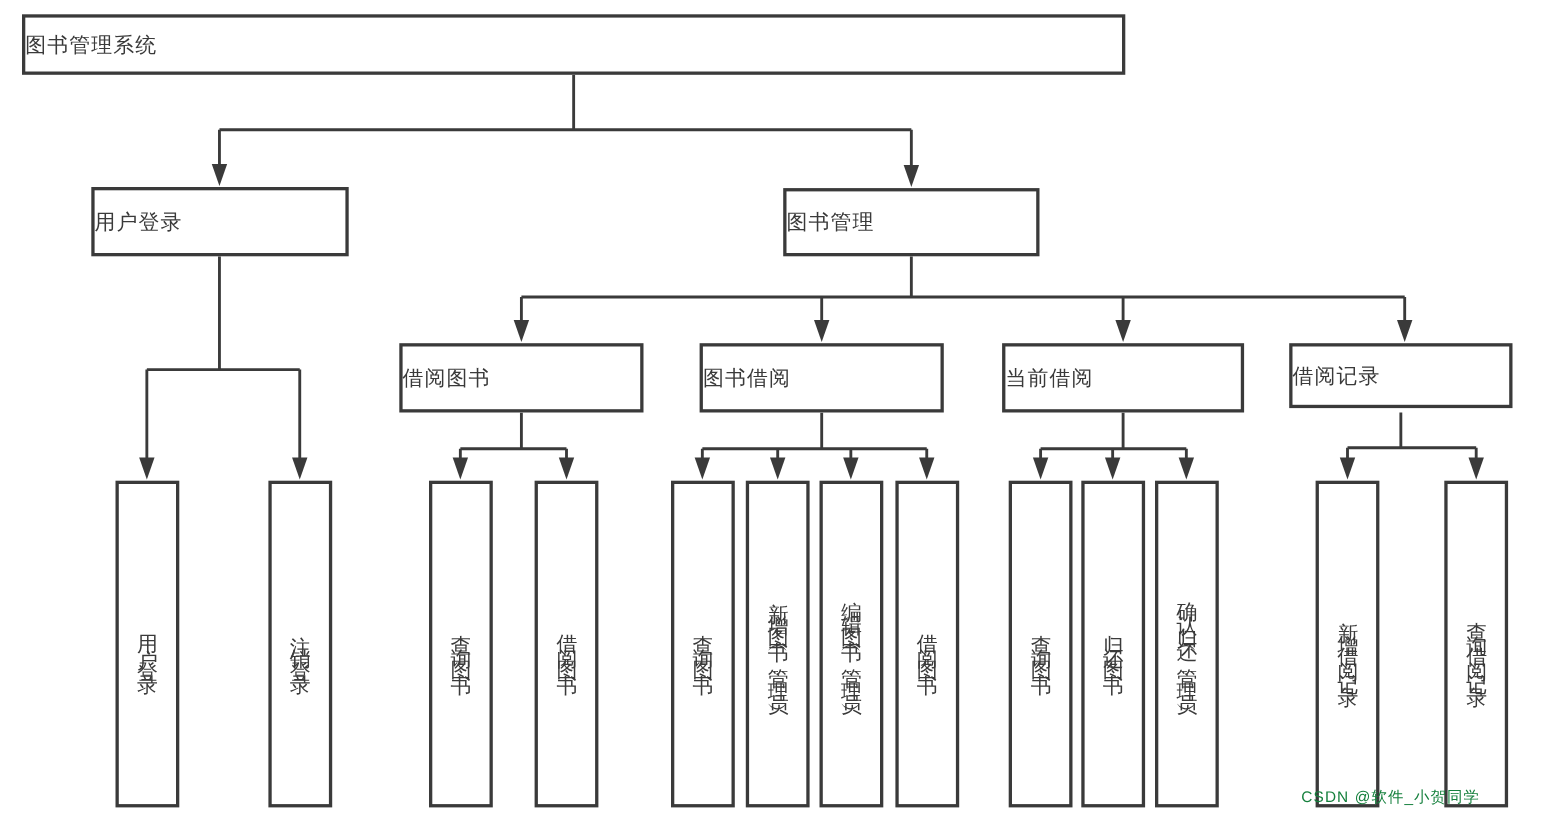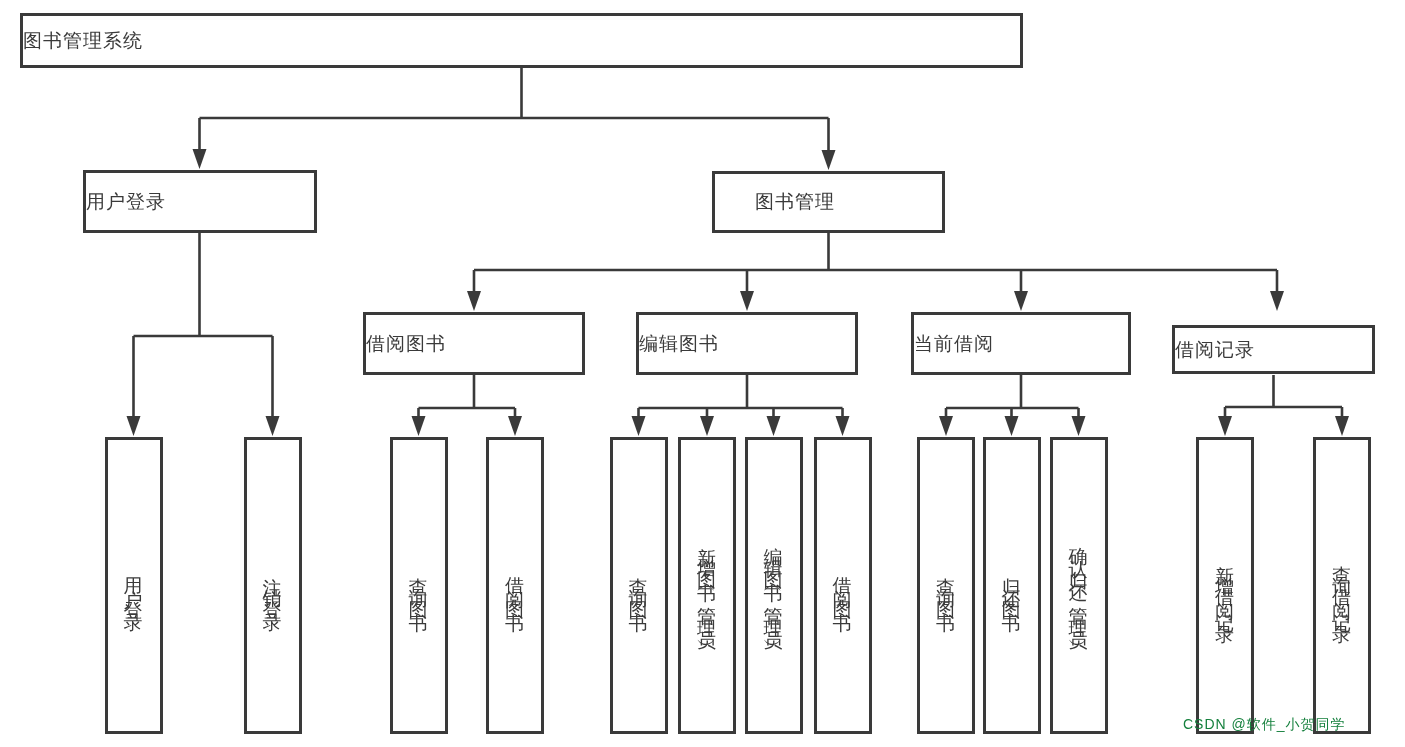--- a/index.html
+++ b/index.html
@@ -105,34 +105,34 @@
     </g>
   </svg>
 
   <div class="hbox" style="left:20px; top:13px; width:1003px; height:55px;">
     <span class="lbl">图书管理系统</span>
   </div>
 
   <div class="hbox" style="left:83px; top:170px; width:234px; height:63px;">
     <span class="lbl">用户登录</span>
   </div>
-  <div class="hbox" style="left:712px; top:171px; width:233px; height:62px;padding-left:40px;">
+  <div class="hbox" style="left:712px; top:171px; width:233px; height:62px;">
     <span class="lbl">图书管理</span>
   </div>
 
   <div class="hbox" style="left:363px; top:312px; width:222px; height:63px;">
     <span class="lbl">借阅图书</span>
   </div>
   <div class="hbox" style="left:636px; top:312px; width:222px; height:63px;">
-    <span class="lbl">编辑图书</span>
+    <span class="lbl">图书借阅</span>
   </div>
   <div class="hbox" style="left:911px; top:312px; width:220px; height:63px;">
     <span class="lbl">当前借阅</span>
   </div>
-  <div class="hbox" style="left:1172px; top:325px; width:203px; height:49px;">
+  <div class="hbox" style="left:1172px; top:312px; width:203px; height:59px;">
     <span class="lbl">借阅记录</span>
   </div>
 
   <div class="vbox" style="left:104.5px; top:437px; width:58px; height:297px;">
     <span class="vlbl">用户登录</span>
   </div>
   <div class="vbox" style="left:243.5px; top:437px; width:58px; height:297px;">
     <span class="vlbl">注销登录</span>
   </div>
 

